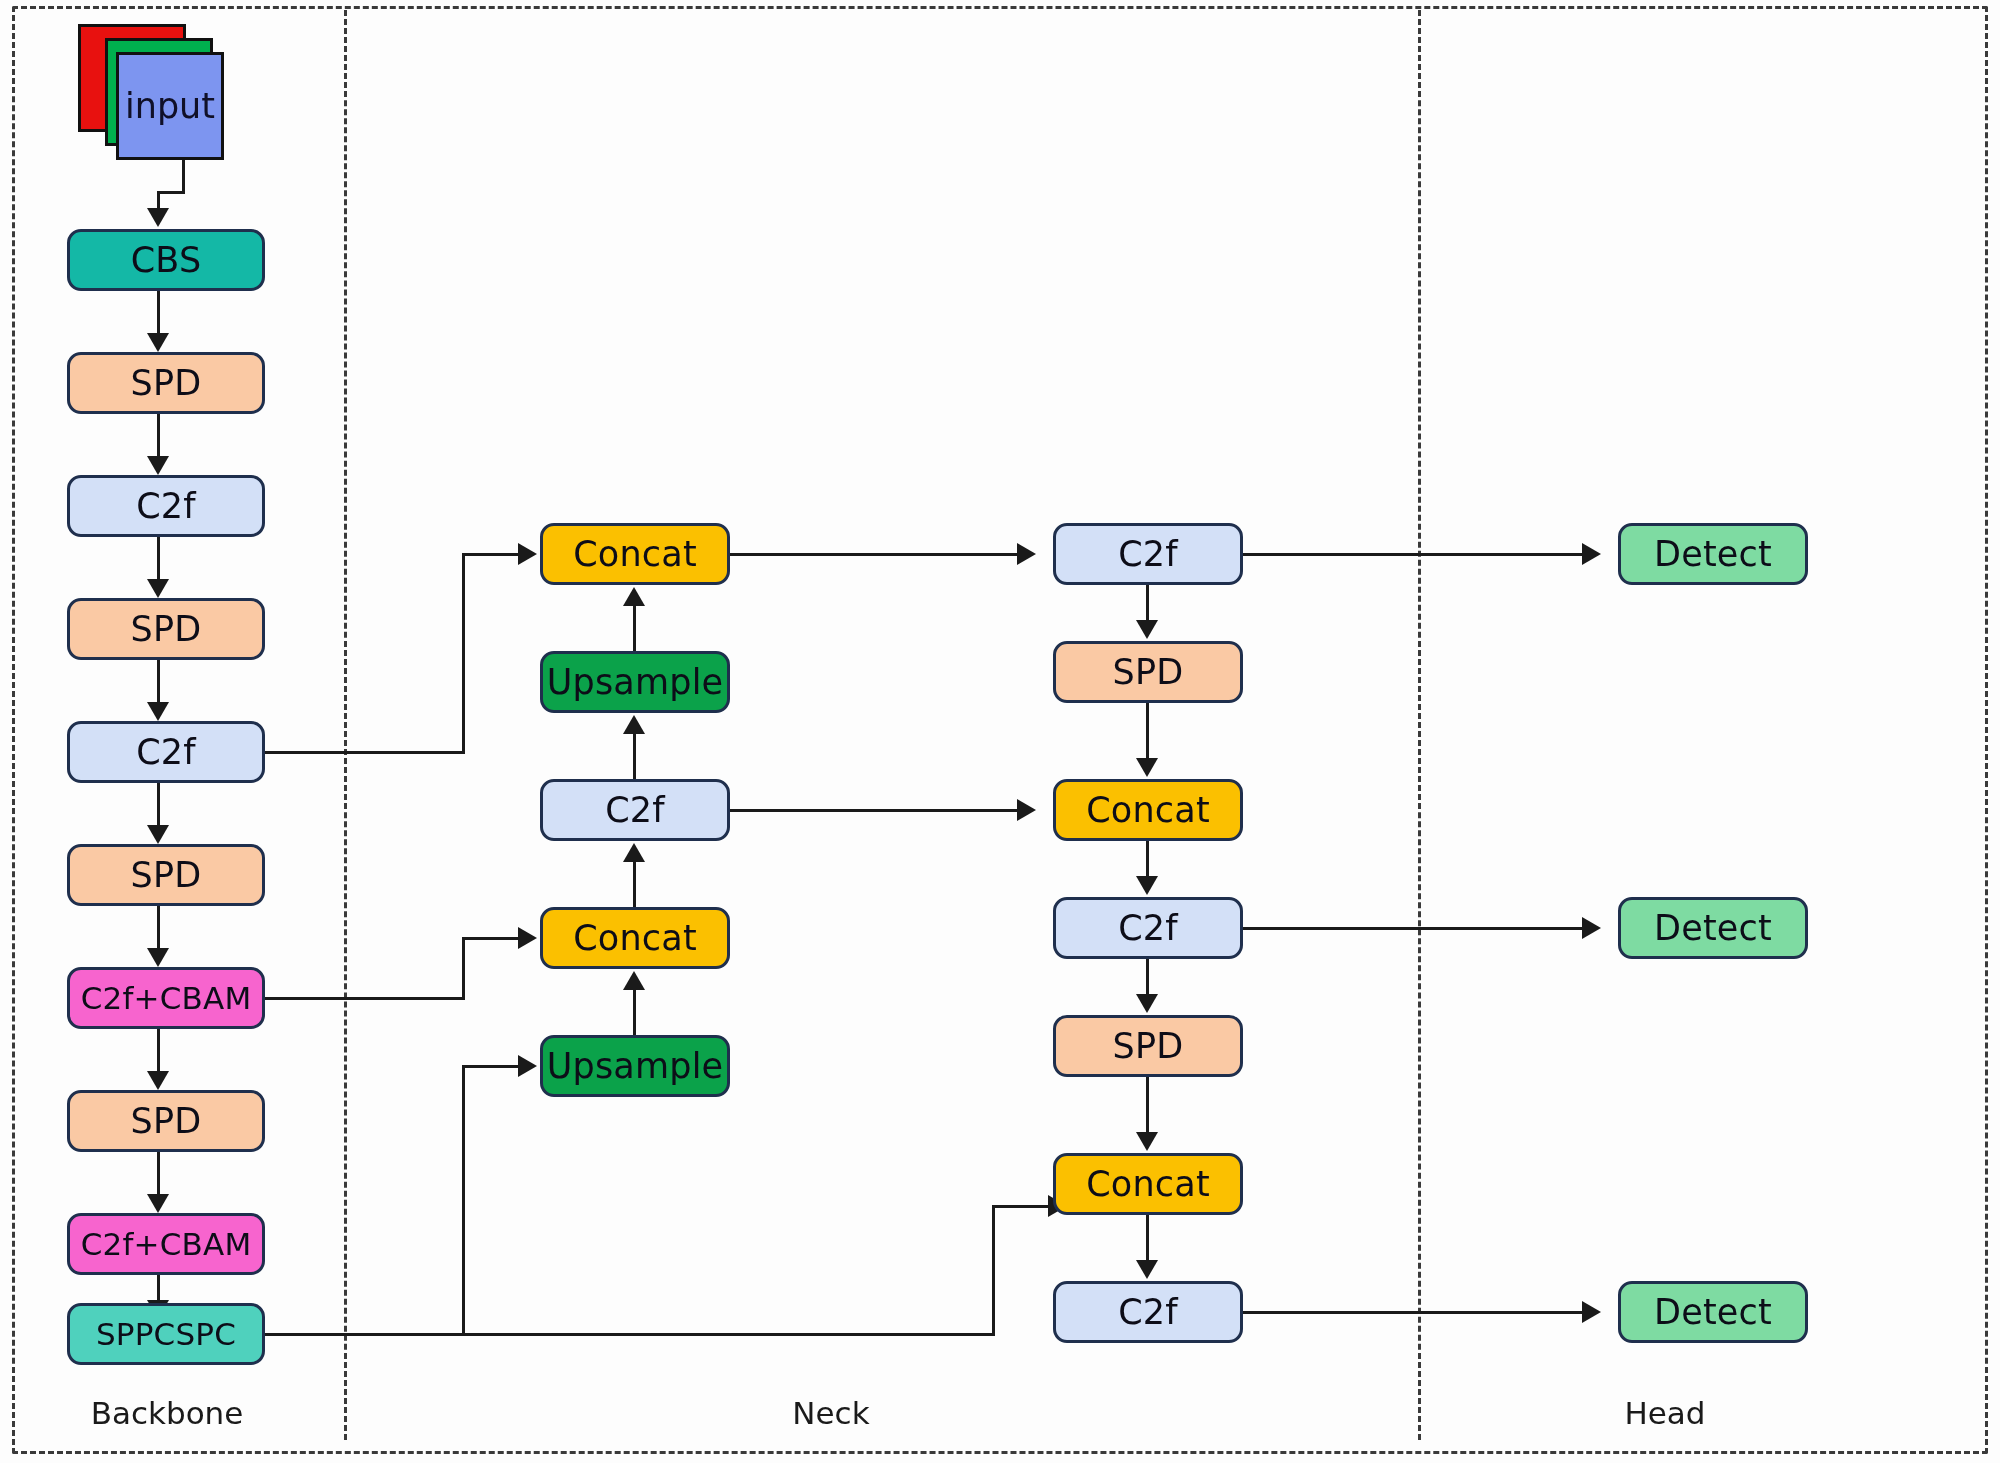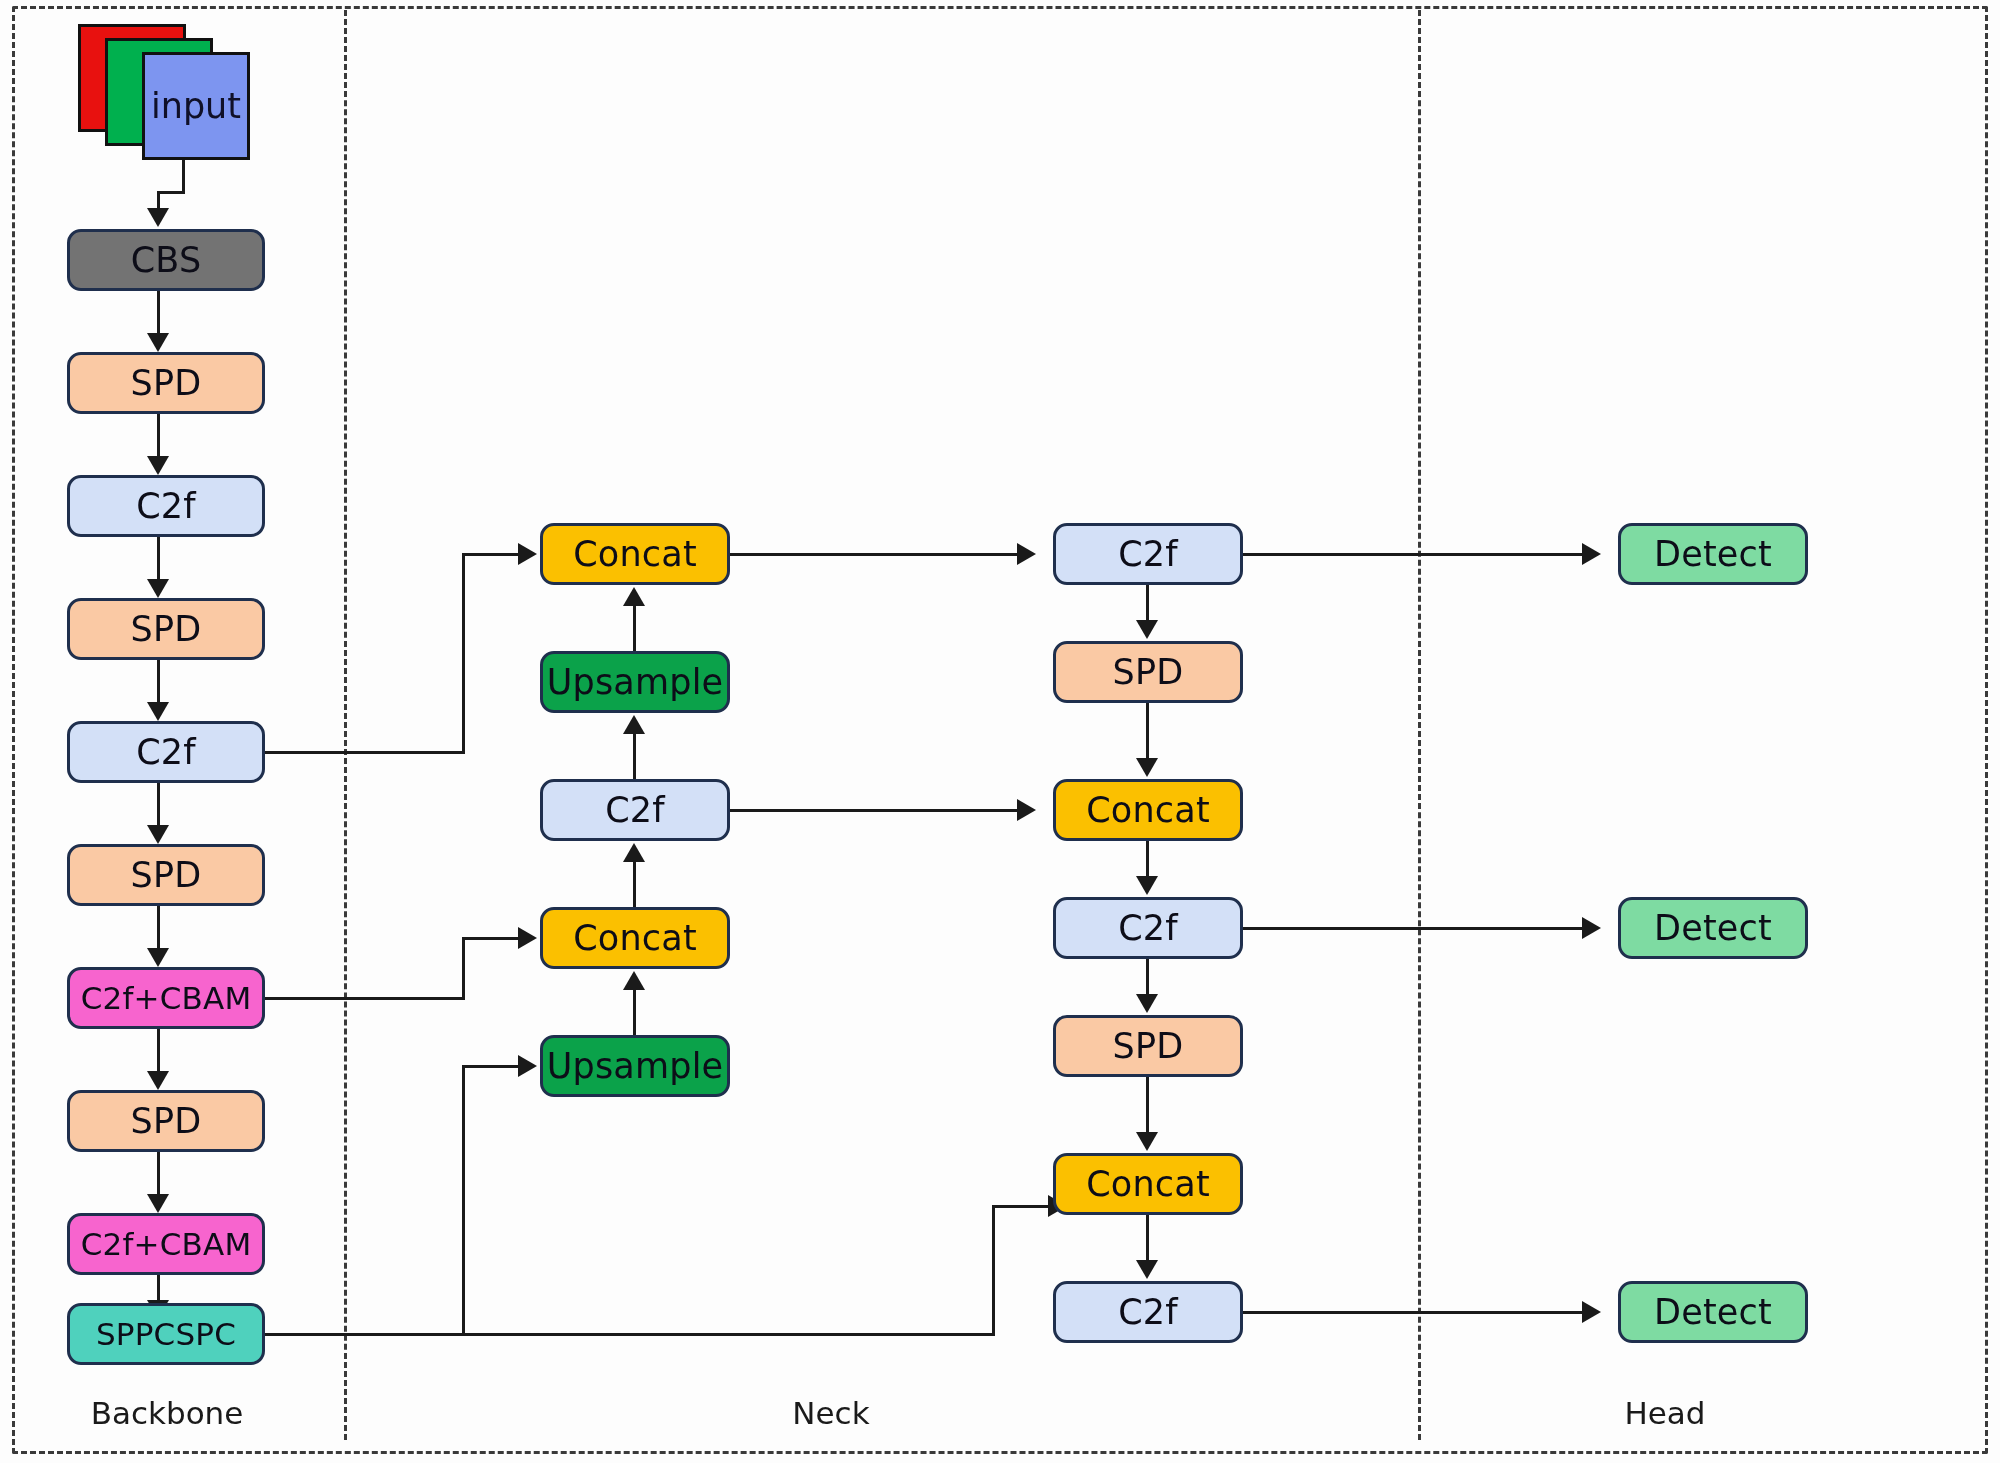--- a/index.html
+++ b/index.html
@@ -95,30 +95,30 @@
 
 <div id="figure">
 
   <div id="outer-frame"></div>
 
   <div class="divider" style="left:344px;"></div>
   <div class="divider" style="left:1418px;"></div>
 
   <div class="imgplate" style="left:78px;  top:24px;  width:108px; height:108px; background:#e8110f; z-index:1;"></div>
   <div class="imgplate" style="left:105px; top:38px;  width:108px; height:108px; background:#00b04e; z-index:2;"></div>
-  <div class="imgplate" style="left:142px; top:52px;  width:108px; height:108px; background:#7d95f0; z-index:3;">
+  <div class="imgplate" style="left:116px; top:52px;  width:108px; height:108px; background:#7d95f0; z-index:3;">
     <span>input</span>
   </div>
 
   <div class="vline" style="left:182px; top:160px; height:34px;"></div>
   <div class="hline" style="left:157px; top:191px; width:28px;"></div>
   <div class="vline" style="left:157px; top:191px; height:20px;"></div>
   <div class="arrow-down" style="left:147px; top:208px;"></div>
 
-  <div class="node" style="left:67px; top:229px; width:198px; height:62px; background:#737373;">
+  <div class="node" style="left:67px; top:229px; width:198px; height:62px; background:#14b8a6;">
     <span>CBS</span>
   </div>
   <div class="vline" style="left:157px; top:291px; height:45px;"></div>
   <div class="arrow-down" style="left:147px; top:333px;"></div>
 
   <div class="node" style="left:67px; top:352px; width:198px; height:62px; background:#fac9a4;">
     <span>SPD</span>
   </div>
   <div class="vline" style="left:157px; top:414px; height:45px;"></div>
   <div class="arrow-down" style="left:147px; top:456px;"></div>

